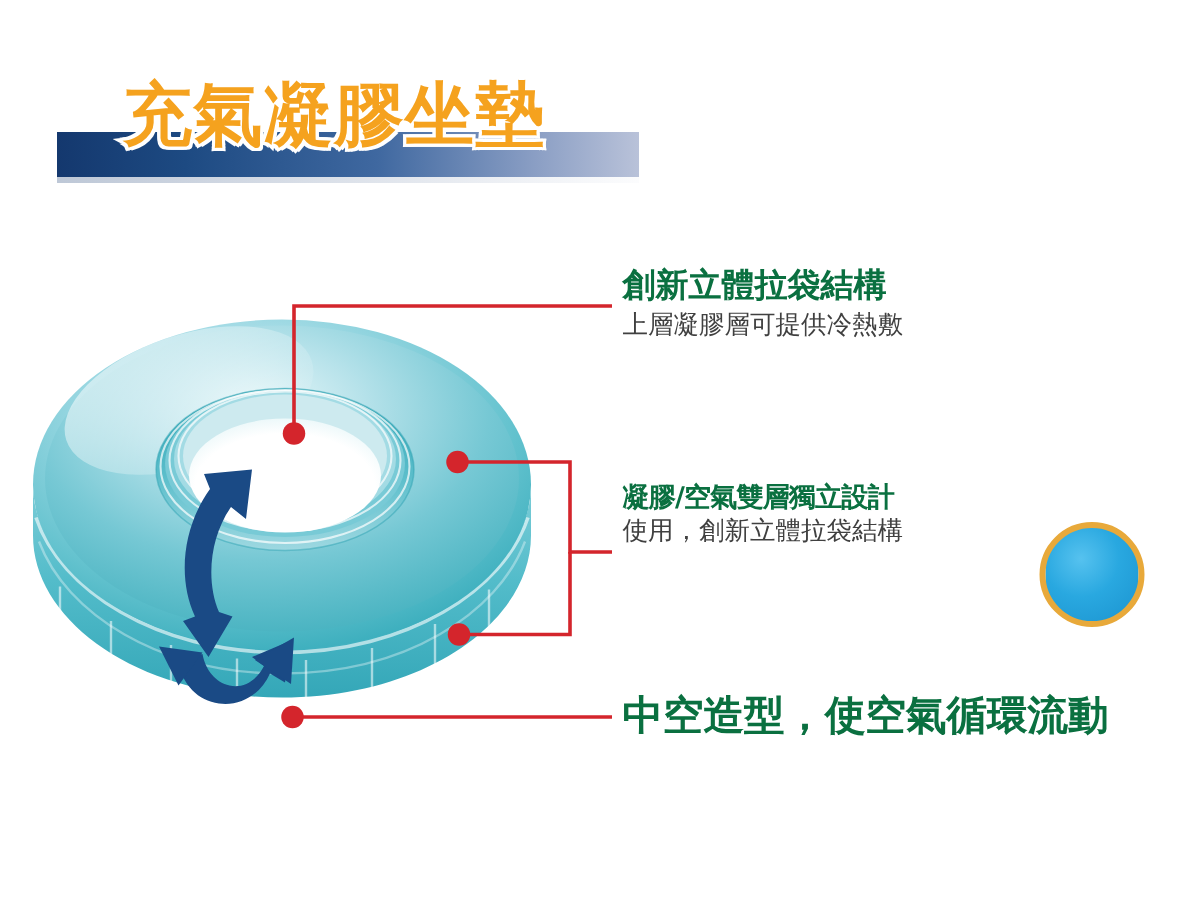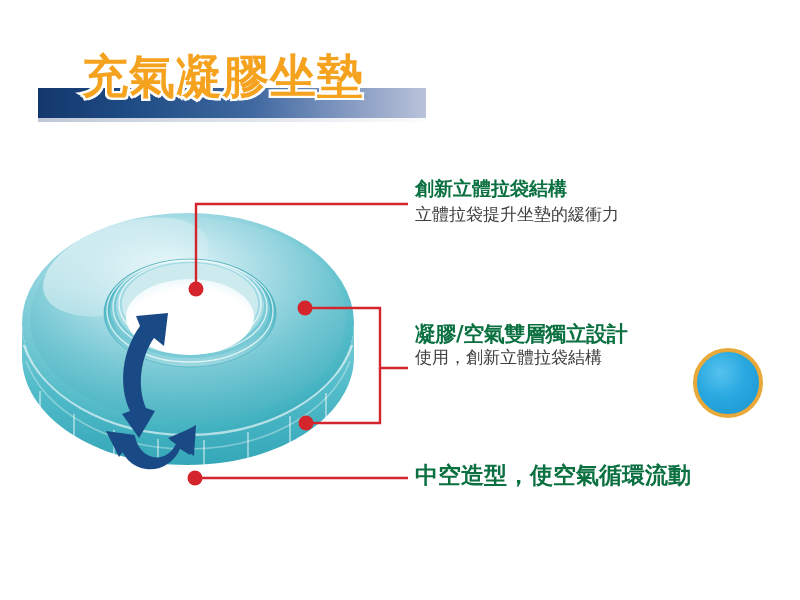--- a/index.html
+++ b/index.html
@@ -80,37 +80,37 @@
     pointer-events: none;
   }
 
   
   .ann {
     position: absolute;
   }
   .ann-head {
     color: #0a7040;
     font-weight: bold;
-    font-size: 19px;
+    font-size: 22px;
     line-height: 1.15;
     white-space: nowrap;
   }
   .ann-body {
     color: #404040;
     font-size: 17px;
     line-height: 1.35;
     margin-top: 3px;
     white-space: nowrap;
   }
 
   #ann-1 { left: 415px; top: 178px; }
   #ann-2 { left: 415px; top: 322px; }
   #ann-3 { left: 415px; top: 462px; }
-  #ann-3 .ann-head { font-size: 23px; }
-  #ann-2 .ann-head { font-size: 21px; letter-spacing: -0.5px; }
+  #ann-3 .ann-head { font-size: 27px; }
+  #ann-2 .ann-head { font-size: 18px; letter-spacing: -0.5px; }
 
   
   .swatch {
     position: absolute;
     left: 693px;
     top: 348px;
     width: 70px;
     height: 70px;
     border-radius: 50%;
     background: radial-gradient(circle at 38% 33%, #56c2ef 0%, #29a8e0 45%, #1b93cf 100%);
@@ -237,21 +237,21 @@
     <g fill="#d4252c">
       <circle cx="196" cy="289" r="7.5"></circle>
       <circle cx="305" cy="308" r="7.5"></circle>
       <circle cx="306" cy="423" r="7.5"></circle>
       <circle cx="195" cy="478" r="7.5"></circle>
     </g>
   </svg>
 
   <div class="ann" id="ann-1">
     <div class="ann-head">創新立體拉袋結構</div>
-    <div class="ann-body">立體拉袋提升坐墊的緩衝力</div>
+    <div class="ann-body">上層凝膠層可提供冷熱敷</div>
   </div>
 
   <div class="ann" id="ann-2">
     <div class="ann-head">凝膠/空氣雙層獨立設計</div>
     <div class="ann-body" style="margin-top:0">使用，創新立體拉袋結構</div>
   </div>
 
   <div class="ann" id="ann-3">
     <div class="ann-head">中空造型，使空氣循環流動</div>
   </div>

